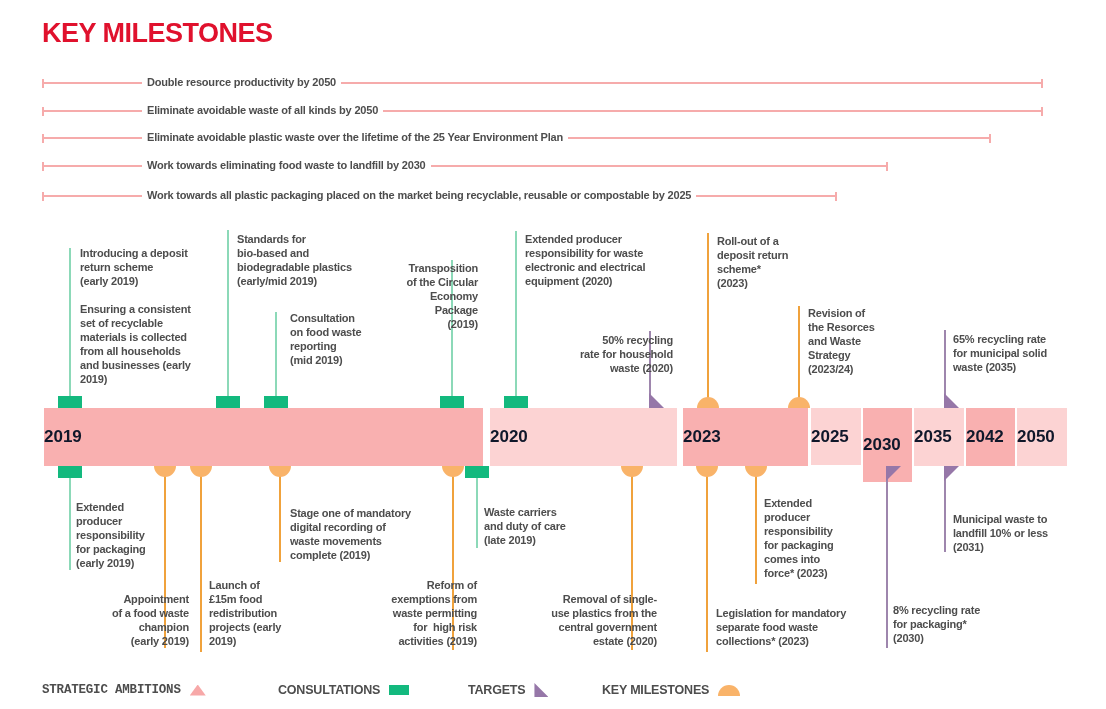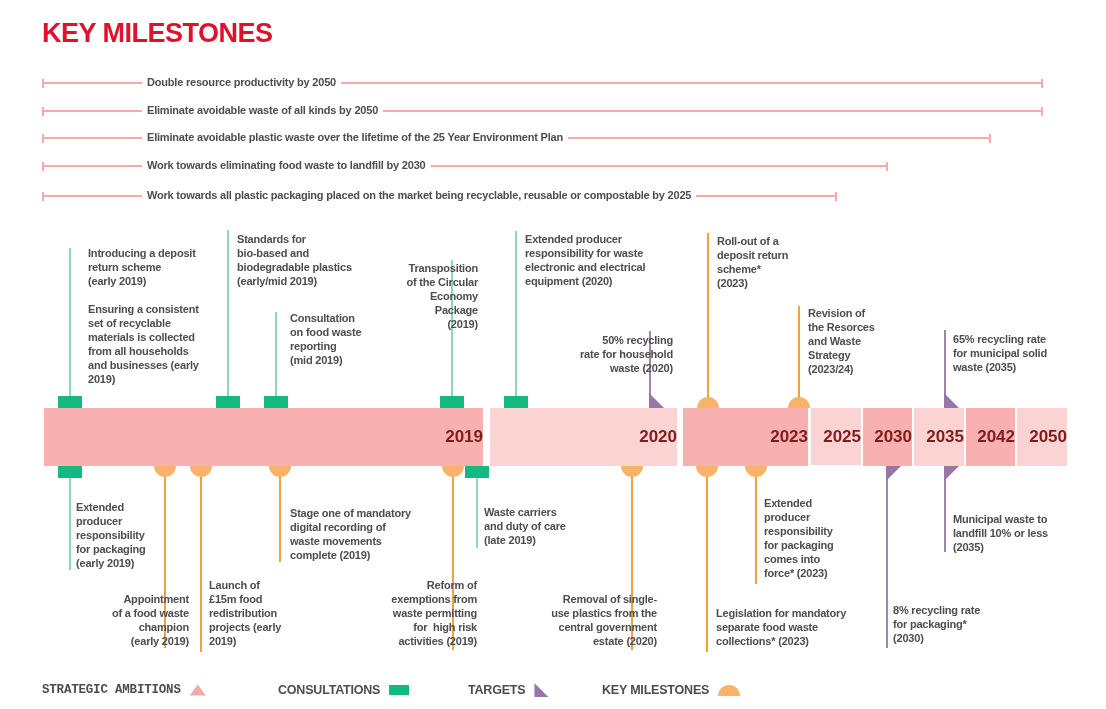--- a/index.html
+++ b/index.html
@@ -12,22 +12,22 @@
     position:absolute;left:42px;top:18px;font-size:27px;font-weight:700;
     letter-spacing:-0.5px;color:#e0112d;white-space:nowrap;
   }
   .amb-line{position:absolute;height:2px;}
   .amb-tick{position:absolute;width:2px;height:9px;}
   .amb-label{
     position:absolute;font-size:11px;font-weight:700;color:#4d4d4d;
     background:#fff;padding:0 5px;white-space:nowrap;letter-spacing:-0.2px;line-height:15px;
   }
   .year-block{
-    position:absolute;display:flex;align-items:center;justify-content:flex-end;
-    font-size:17px;font-weight:700;color:#7f1d1d;letter-spacing:0;
+    position:absolute;display:flex;align-items:center;justify-content:flex-start;
+    font-size:17px;font-weight:700;color:#0f172a;letter-spacing:0;
   }
   .stem{position:absolute;width:2px;}
   .marker-rect{position:absolute;width:24px;height:12px;}
   .marker-dome{position:absolute;width:22px;height:11px;}
   .marker-tri{position:absolute;width:15px;height:15px;}
   .tri-top{clip-path:polygon(0 0,0 100%,100% 100%);}
   .tri-bottom{clip-path:polygon(0 0,100% 0,0 100%);}
   .event-label{
     position:absolute;font-size:11px;font-weight:700;color:#4d4d4d;
     line-height:14px;white-space:pre;letter-spacing:-0.2px;
@@ -73,37 +73,37 @@
       </div>
       <div class="year-block" style="left: 490px; top: 408px; width: 187px; height: 58px; background: rgb(252, 211, 211);">
         <span>2020</span>
       </div>
       <div class="year-block" style="left: 683px; top: 408px; width: 125px; height: 58px; background: rgb(249, 176, 176);">
         <span>2023</span>
       </div>
       <div class="year-block" style="left: 811px; top: 408px; width: 50px; height: 57px; background: rgb(252, 211, 211);">
         <span>2025</span>
       </div>
-      <div class="year-block" style="left: 863px; top: 408px; width: 49px; height: 58px; background: rgb(249, 176, 176);">
+      <div class="year-block" style="left: 863px; top: 408px; width: 49px; height: 74px; background: rgb(249, 176, 176);">
         <span>2030</span>
       </div>
       <div class="year-block" style="left: 914px; top: 408px; width: 50px; height: 58px; background: rgb(252, 211, 211);">
         <span>2035</span>
       </div>
       <div class="year-block" style="left: 966px; top: 408px; width: 49px; height: 58px; background: rgb(249, 176, 176);">
         <span>2042</span>
       </div>
       <div class="year-block" style="left: 1017px; top: 408px; width: 50px; height: 58px; background: rgb(252, 211, 211);">
         <span>2050</span>
       </div>
     </div>
   <div id="events">
       <div class="stem" style="left: 69px; top: 248px; height: 160px; background: rgb(140, 217, 184);"></div>
       <div class="marker-rect" style="left: 58px; top: 396px; background: rgb(19, 185, 126);"></div>
-      <div class="event-label" style="top: 246px; left: 80px; margin-left: 8px;">Introducing a deposit
+      <div class="event-label" style="top: 246px; left: 80px;">Introducing a deposit
 return scheme
 (early 2019)
 
 Ensuring a consistent
 set of recyclable
 materials is collected
 from all households
 and businesses (early
 2019)</div>
       <div class="stem" style="left: 227px; top: 230px; height: 178px; background: rgb(140, 217, 184);"></div>
@@ -213,21 +213,21 @@
 force* (2023)</div>
       <div class="stem" style="left: 886px; top: 466px; height: 182px; background: rgb(158, 134, 173);"></div>
       <div class="marker-tri tri-bottom" style="left: 886px; top: 466px; background: rgb(150, 119, 168);"></div>
       <div class="event-label" style="top: 603px; left: 893px;">8% recycling rate
 for packaging*
 (2030)</div>
       <div class="stem" style="left: 944px; top: 466px; height: 86px; background: rgb(158, 134, 173);"></div>
       <div class="marker-tri tri-bottom" style="left: 944px; top: 466px; background: rgb(150, 119, 168);"></div>
       <div class="event-label" style="top: 512px; left: 953px;">Municipal waste to
 landfill 10% or less
-(2035)</div>
+(2031)</div>
     </div>
   <div id="legend">
       <div class="legend-item" style="left: 42px; top: 682px; font-family: Liberation Mono, monospace;">
         <span class="legend-label">STRATEGIC AMBITIONS</span>
         <span class="lg-tri-up" style="background: rgb(247, 168, 168);"></span>
       </div>
       <div class="legend-item" style="left: 278px; top: 682px;">
         <span class="legend-label">CONSULTATIONS</span>
         <span class="lg-rect" style="background: rgb(19, 185, 126);"></span>
       </div>

